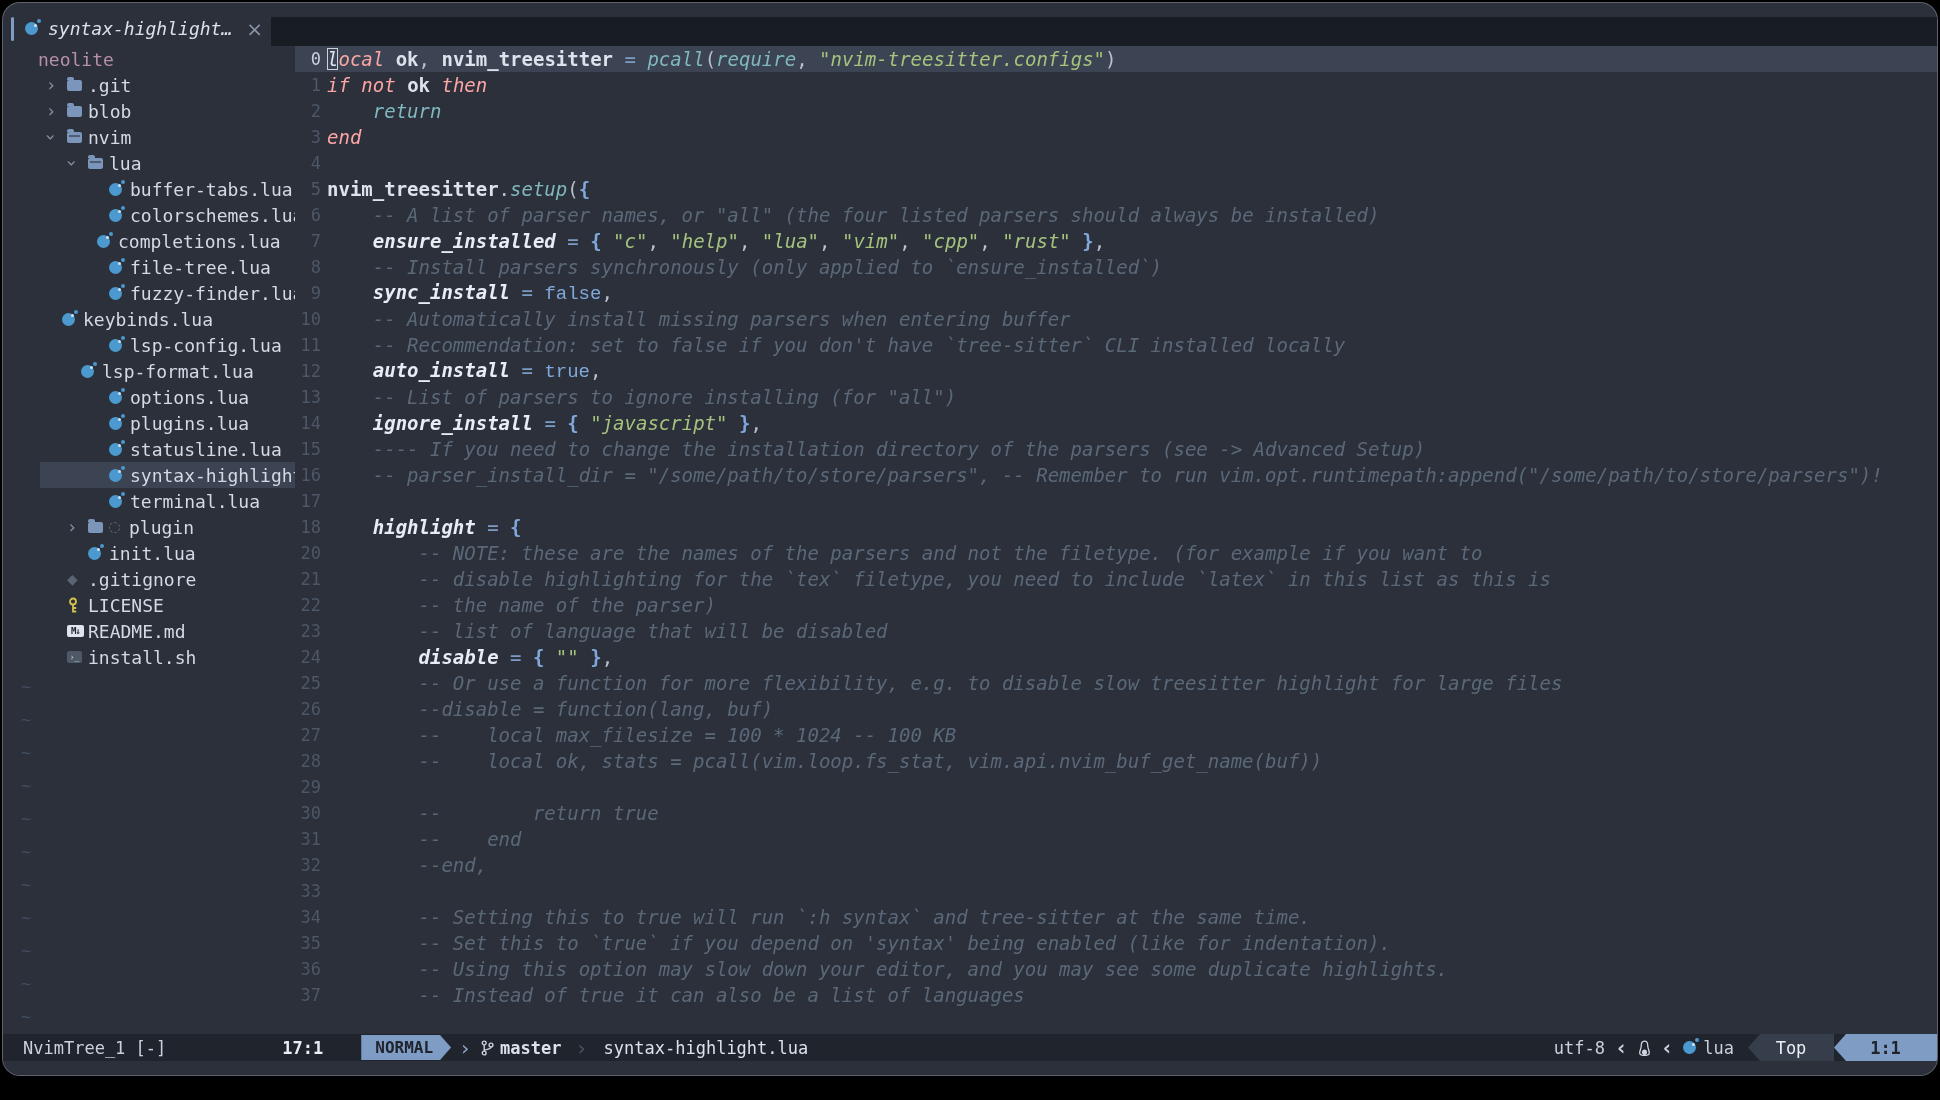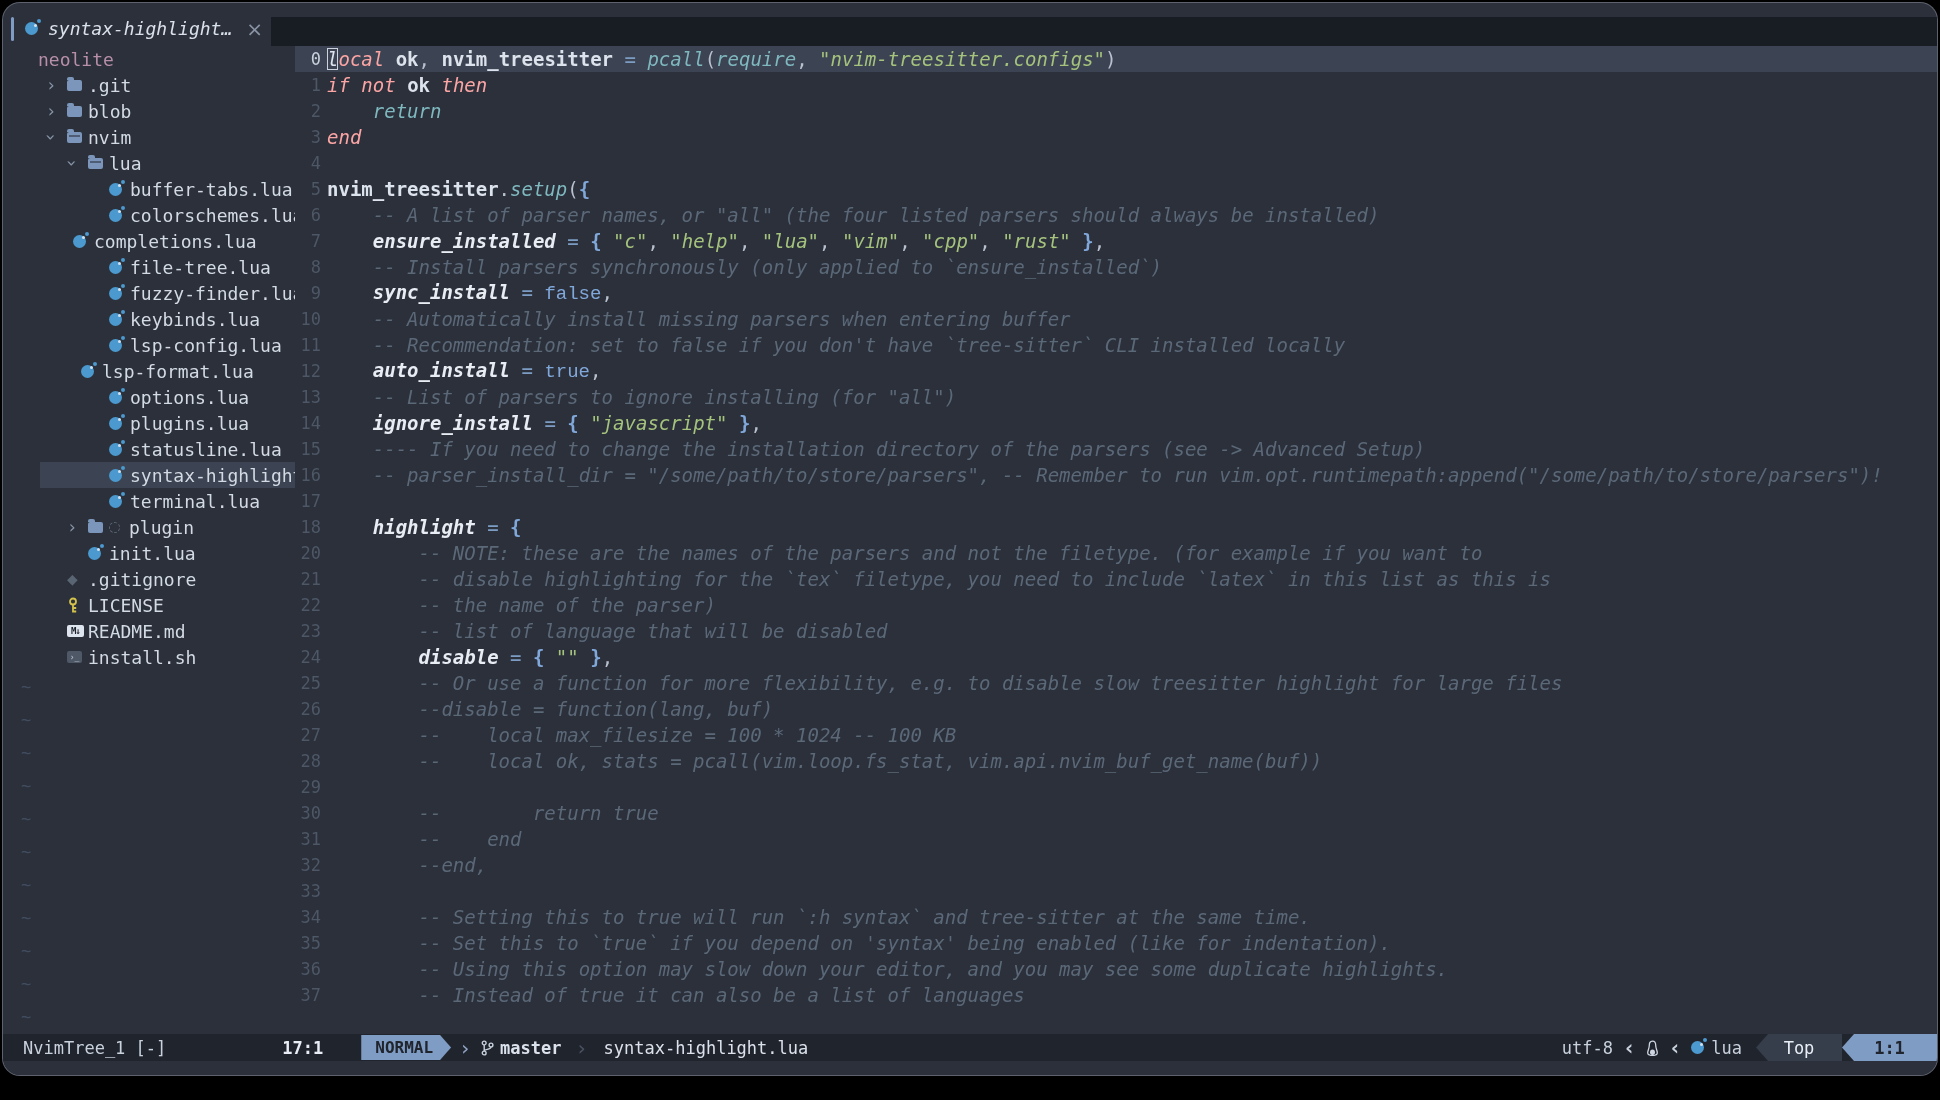--- a/index.html
+++ b/index.html
@@ -71,21 +71,21 @@
   .sl-branch{margin-left:6px;font-weight:600;color:#dce2ec;}
   .sl-sep-dark{margin-left:14px;color:#4a5261;font-size:20px;}
   .sl-filename{margin-left:16px;color:#dce2ec;}
   .sl-right{margin-left:auto;display:flex;align-items:center;}
   .sl-enc{margin-right:10px;}
   .sl-angle{color:#c9d1dd;font-size:21px;margin-right:10px;font-weight:600;}
   .sl-penguin{margin-right:10px;display:inline-flex;align-items:center;}
   .sl-ft{margin-left:7px;margin-right:14px;}
   .sl-top{width:86px;height:27px;background:#363d4b;color:#e9eef5;display:flex;align-items:center;justify-content:center;
     clip-path:polygon(0 50%,12px 0,100% 0,100% 100%,12px 100%);}
-  .sl-pos{width:95px;height:27px;background:#7f9cc5;color:#20242d;font-weight:bold;display:flex;align-items:center;justify-content:center;
+  .sl-pos{width:103px;height:27px;background:#7f9cc5;color:#20242d;font-weight:bold;display:flex;align-items:center;justify-content:center;
     clip-path:polygon(0 50%,12px 0,100% 0,100% 100%,12px 100%);}
   .cmdline{flex:1;background:#2b303b;}
 </style>
 </head>
 <body>
 
 <div class="screen">
 
   <div class="tabline">
     <div class="tab">
@@ -100,24 +100,24 @@
   <div class="content">
     <div class="sidebar">
       <div id="tree">
           <div class="tree-row" style="padding-left: 35px;"><span class="tree-root">neolite</span></div>
           <div class="tree-row" style="padding-left: 43px;"><span class="chev"><span>›</span></span><span class="ico"><span class="folder"></span></span><span class="tree-label">.git</span></div>
           <div class="tree-row" style="padding-left: 43px;"><span class="chev"><span>›</span></span><span class="ico"><span class="folder"></span></span><span class="tree-label">blob</span></div>
           <div class="tree-row" style="padding-left: 43px;"><span class="chev open"><span>›</span></span><span class="ico"><span class="folder openf"></span></span><span class="tree-label">nvim</span></div>
           <div class="tree-row" style="padding-left: 64px;"><span class="chev open"><span>›</span></span><span class="ico"><span class="folder openf"></span></span><span class="tree-label">lua</span></div>
           <div class="tree-row" style="padding-left: 106px;"><span class="ico"><span class="luaicon"></span></span><span class="tree-label">buffer-tabs.lua</span></div>
           <div class="tree-row" style="padding-left: 106px;"><span class="ico"><span class="luaicon"></span></span><span class="tree-label">colorschemes.lua</span></div>
-          <div class="tree-row" style="padding-left: 70px;"><span class="ico"><span class="luaicon"></span></span><span class="tree-label">completions.lua</span></div>
+          <div class="tree-row" style="padding-left: 94px;"><span class="ico"><span class="luaicon"></span></span><span class="tree-label">completions.lua</span></div>
           <div class="tree-row" style="padding-left: 106px;"><span class="ico"><span class="luaicon"></span></span><span class="tree-label">file-tree.lua</span></div>
           <div class="tree-row" style="padding-left: 106px;"><span class="ico"><span class="luaicon"></span></span><span class="tree-label">fuzzy-finder.lua</span></div>
-          <div class="tree-row" style="padding-left: 106px;"><span class="ico"><span class="luaicon"></span></span><span class="tree-label">keybinds.lua</span></div>
+          <div class="tree-row" style="padding-left: 59px;"><span class="ico"><span class="luaicon"></span></span><span class="tree-label">keybinds.lua</span></div>
           <div class="tree-row" style="padding-left: 106px;"><span class="ico"><span class="luaicon"></span></span><span class="tree-label">lsp-config.lua</span></div>
           <div class="tree-row" style="padding-left: 78px;"><span class="ico"><span class="luaicon"></span></span><span class="tree-label">lsp-format.lua</span></div>
           <div class="tree-row" style="padding-left: 106px;"><span class="ico"><span class="luaicon"></span></span><span class="tree-label">options.lua</span></div>
           <div class="tree-row" style="padding-left: 106px;"><span class="ico"><span class="luaicon"></span></span><span class="tree-label">plugins.lua</span></div>
           <div class="tree-row" style="padding-left: 106px;"><span class="ico"><span class="luaicon"></span></span><span class="tree-label">statusline.lua</span></div>
           <div class="tree-row selected" style="padding-left: 106px;"><span class="ico"><span class="luaicon"></span></span><span class="tree-label">syntax-highlight.lua</span></div>
           <div class="tree-row" style="padding-left: 106px;"><span class="ico"><span class="luaicon"></span></span><span class="tree-label">terminal.lua</span></div>
           <div class="tree-row" style="padding-left: 64px;"><span class="chev"><span>›</span></span><span class="ico"><span class="folder"></span></span><span class="dashed-circle"></span><span class="tree-label">plugin</span></div>
           <div class="tree-row" style="padding-left: 85px;"><span class="ico"><span class="luaicon"></span></span><span class="tree-label">init.lua</span></div>
           <div class="tree-row" style="padding-left: 64px;"><span class="ico"><span class="giticon">◆</span></span><span class="tree-label">.gitignore</span></div>

